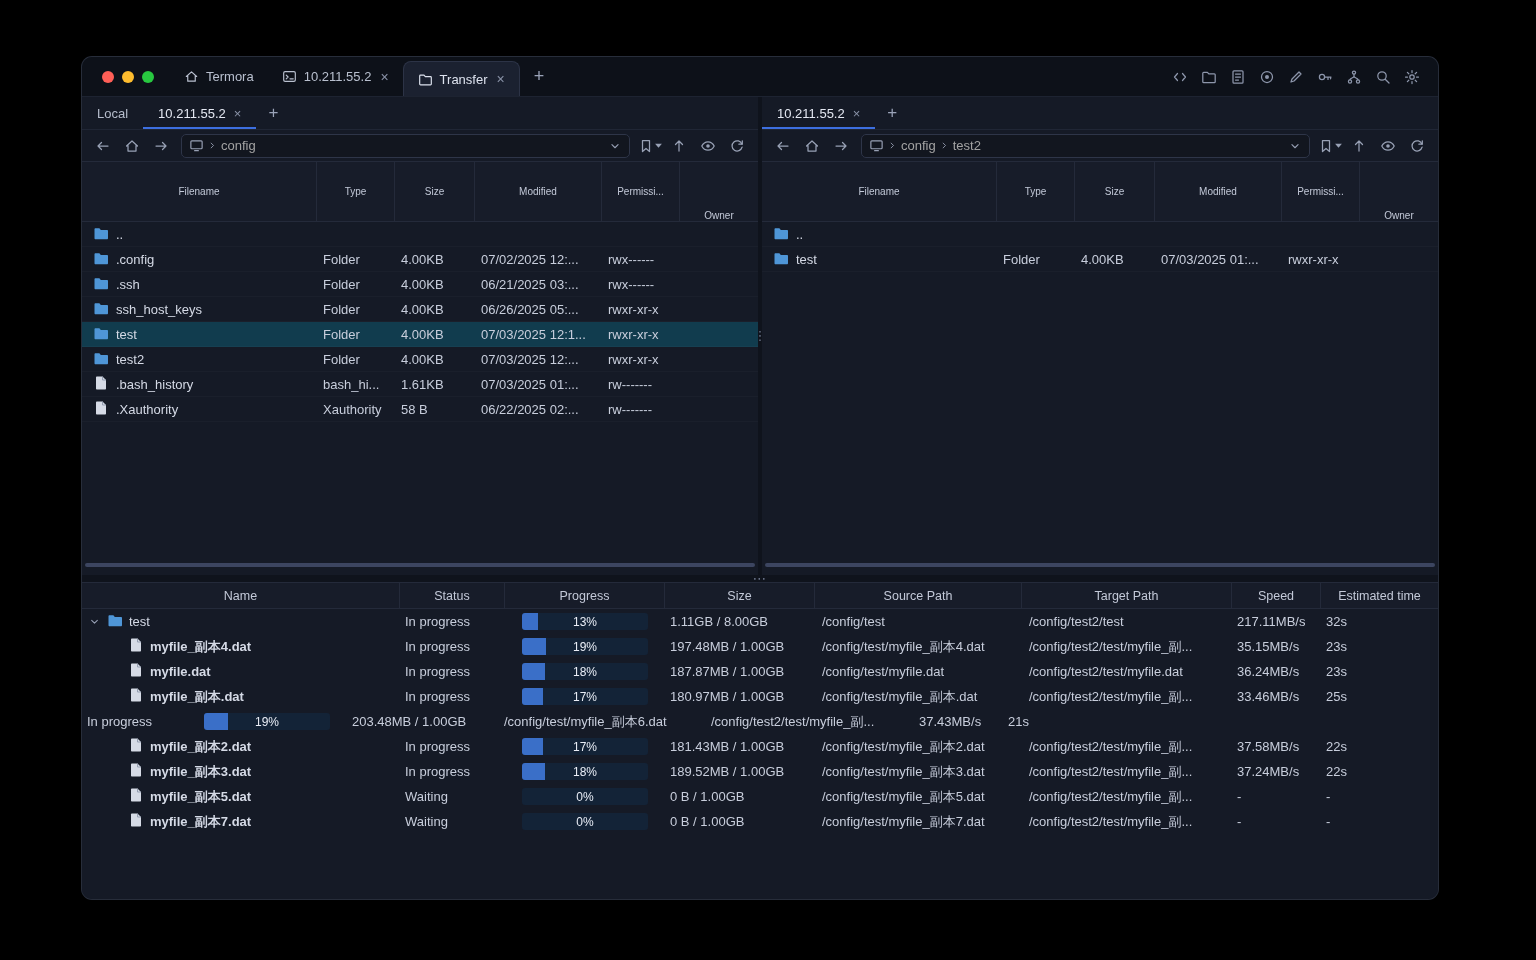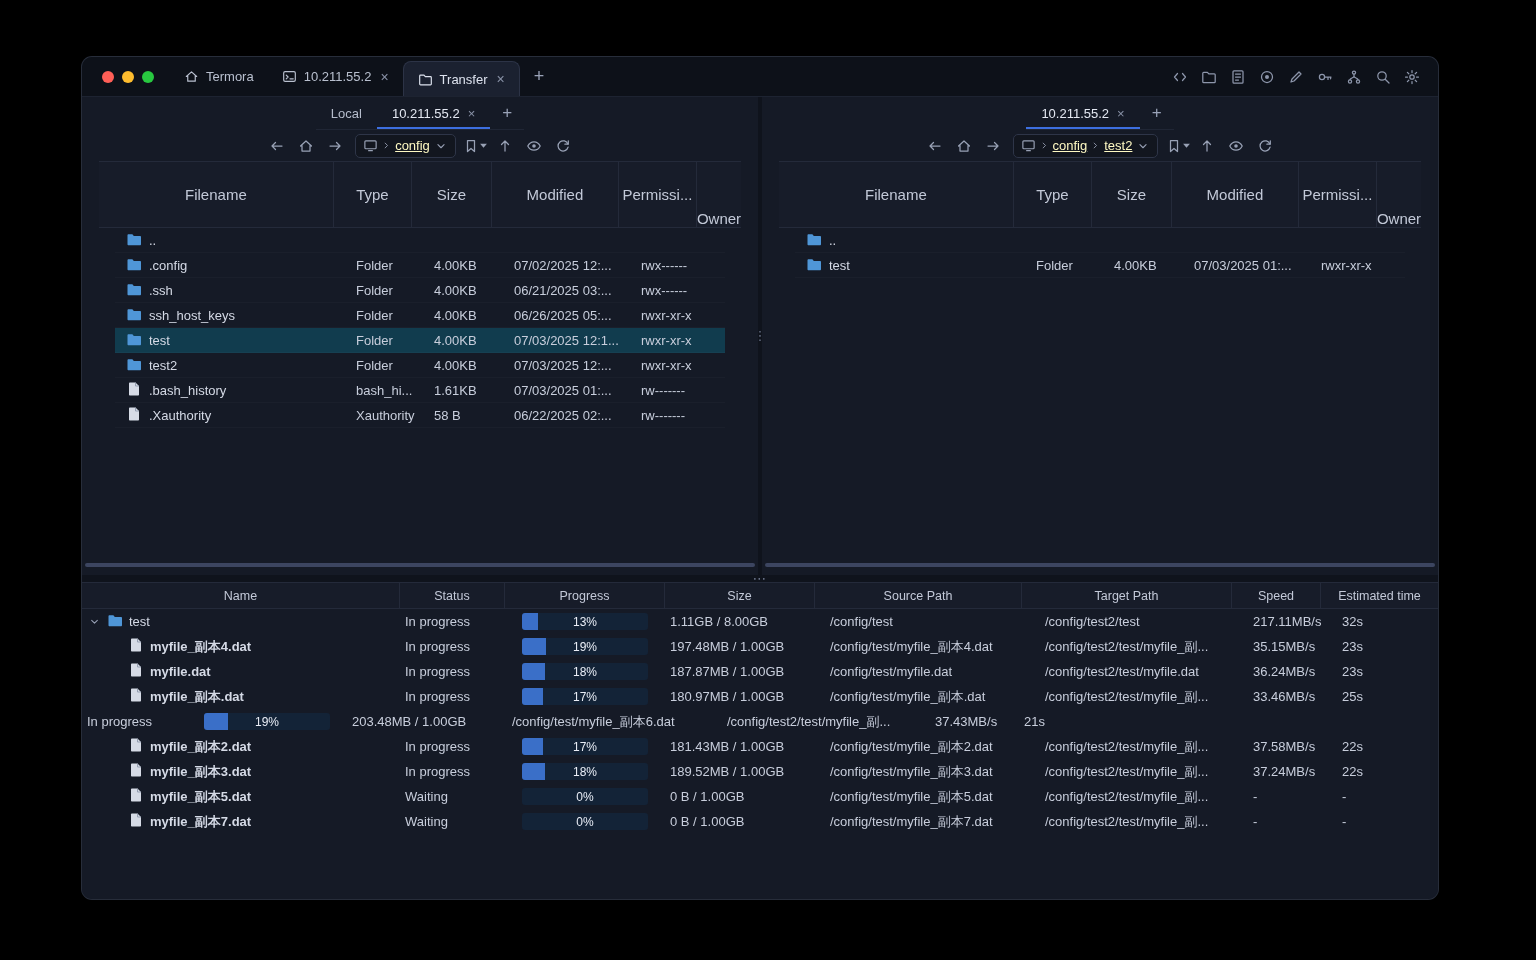--- a/index.html
+++ b/index.html
@@ -22,50 +22,50 @@
   .icon { display:inline-flex; align-items:center; justify-content:center; }
   .icon svg { width:15px; height:15px; display:block; }
   .tclose { color:#8a93a8; font-size:14px; line-height:1; margin-left:2px; }
   .tnew { display:flex; align-items:center; padding:0 14px; color:#9aa3b8; font-size:18px; }
   .tspacer { flex:1; }
   .tactions { display:flex; align-items:center; gap:13px; padding-right:18px; color:#8d96ab; }
   .tactions .icon svg { width:16px; height:16px; }
 
   
   .panels { flex:0 0 478px; display:flex; position:relative; }
-  .fpanel { width:676px; display:flex; flex-direction:column; background:#151a26; position:relative;align-items:center; }
+  .fpanel { width:676px; display:flex; flex-direction:column; background:#151a26; position:relative; }
   .vsplit { width:4px; background:#0f131c; position:relative; }
   .vsplit .grip { position:absolute; top:232px; left:50%; transform:translateX(-50%);
     color:#6a7389; font-size:13px; line-height:1; }
 
   .ptabbar { flex:0 0 33px; display:flex; align-items:stretch; border-bottom:1px solid #202635; }
   .ptab { display:flex; align-items:center; gap:6px; padding:0 15px; color:#b6bdcc; position:relative; }
   .ptab.active { color:#e4e8f2; }
   .ptab.active::after { content:""; position:absolute; left:0; right:0; bottom:0; height:2px;
     background:var(--accent,#3d6fe0); }
   .ptab .tclose { font-size:13px; }
   .ptab-new { display:flex; align-items:center; padding:0 12px; color:#9aa3b8; font-size:17px; }
 
   .toolbar { flex:0 0 31px; display:flex; align-items:center; gap:3px; padding:0 8px; }
   .tool { min-width:26px; height:24px; display:flex; align-items:center; justify-content:center;
     color:#98a1b5; border-radius:4px; }
   .tool svg { width:16px; height:16px; }
   .crumbfield { flex:1; height:24px; margin:0 4px; border:1px solid #2e3548; border-radius:5px;
     background:#12161f; display:flex; align-items:center; padding:0 7px; gap:3px; min-width:0; }
   .crumbfield .icon { color:#98a1b5; flex:0 0 auto; }
   .crumb-list { display:flex; align-items:center; gap:2px; min-width:0; }
-  .crumb { color:#fef9c3; padding:0 1px; white-space:nowrap;text-decoration:underline; }
+  .crumb { color:#a3a3a3; padding:0 1px; white-space:nowrap; }
   .crumb-sep svg { width:11px; height:11px; }
   .crumb-sep { color:#7e8799; }
   .field-caret { margin-left:auto; color:#98a1b5; }
   .field-caret svg { width:14px; height:14px; }
   .bookmark-caret svg { width:9px; height:9px; }
 
   
-  .fheader { flex:0 0 26px; display:flex; background:#171c29; color:#c3c9d8; font-size:15px;
+  .fheader { flex:0 0 26px; display:flex; background:#171c29; color:#c3c9d8; font-size:10px;
     border-top:1px solid #242a3a; border-bottom:1px solid #242a3a; }
   .fh { display:flex; align-items:center; justify-content:center; border-right:1px solid #242a3a; overflow:hidden; }
   .fh:last-child { border-right:none;margin-top:48px; }
   .c-name{width:235px} .c-type{width:78px} .c-size{width:80px} .c-mod{width:127px} .c-perm{width:78px} .c-owner{flex:1}
   .fbody { flex:1; overflow:hidden; }
   .frow { height:25px; display:flex; align-items:center; border-bottom:1px solid rgba(255,255,255,.025); }
   .frow.selected { background:var(--selection,#113c4e); }
   .fc { padding:0 6px; white-space:nowrap; overflow:hidden; text-overflow:ellipsis; color:#c8cedc; }
   .fc.c-name { display:flex; align-items:center; gap:7px; padding-left:11px; color:#d5dae6; }
   .ficon { flex:0 0 auto; }
@@ -87,21 +87,21 @@
   .w-tname{width:318px} .w-status{width:105px} .w-prog{width:160px} .w-size{width:150px}
   .w-src{width:207px} .w-tgt{width:210px} .w-speed{width:89px} .w-eta{flex:1}
   .tbody { flex:1; overflow:hidden; }
   .trow { height:25px; display:flex; align-items:center; }
   .tc { white-space:nowrap; overflow:hidden; text-overflow:ellipsis; padding:0 5px; color:#c8cedc; }
   .tc.w-tname { display:flex; align-items:center; gap:6px; padding-left:6px; color:#d5dae6; }
   .tc.w-tname.lvl1 { padding-left:46px;font-weight:bold; }
   .expander { color:#9aa3b8; flex:0 0 auto; }
   .expander svg { width:13px; height:13px; }
   .tc.w-status, .tc.w-size, .tc.w-speed, .tc.w-eta { }
-  .tc.w-src, .tc.w-tgt { padding-left:7px;margin-left:8px; }
+  .tc.w-src, .tc.w-tgt { padding-left:7px; }
   .pbar { height:17px; margin:0 12px; background:#132337; border-radius:3px; position:relative; overflow:hidden; }
   .pfill { position:absolute; left:0; top:0; bottom:0; background:var(--progress,#3a6fc8); }
   .plabel { position:absolute; inset:0; display:flex; align-items:center; justify-content:center;
     font-size:12px; color:#e9edf6; }
 </style>
 </head>
 <body>
 
 <div class="window">
 

